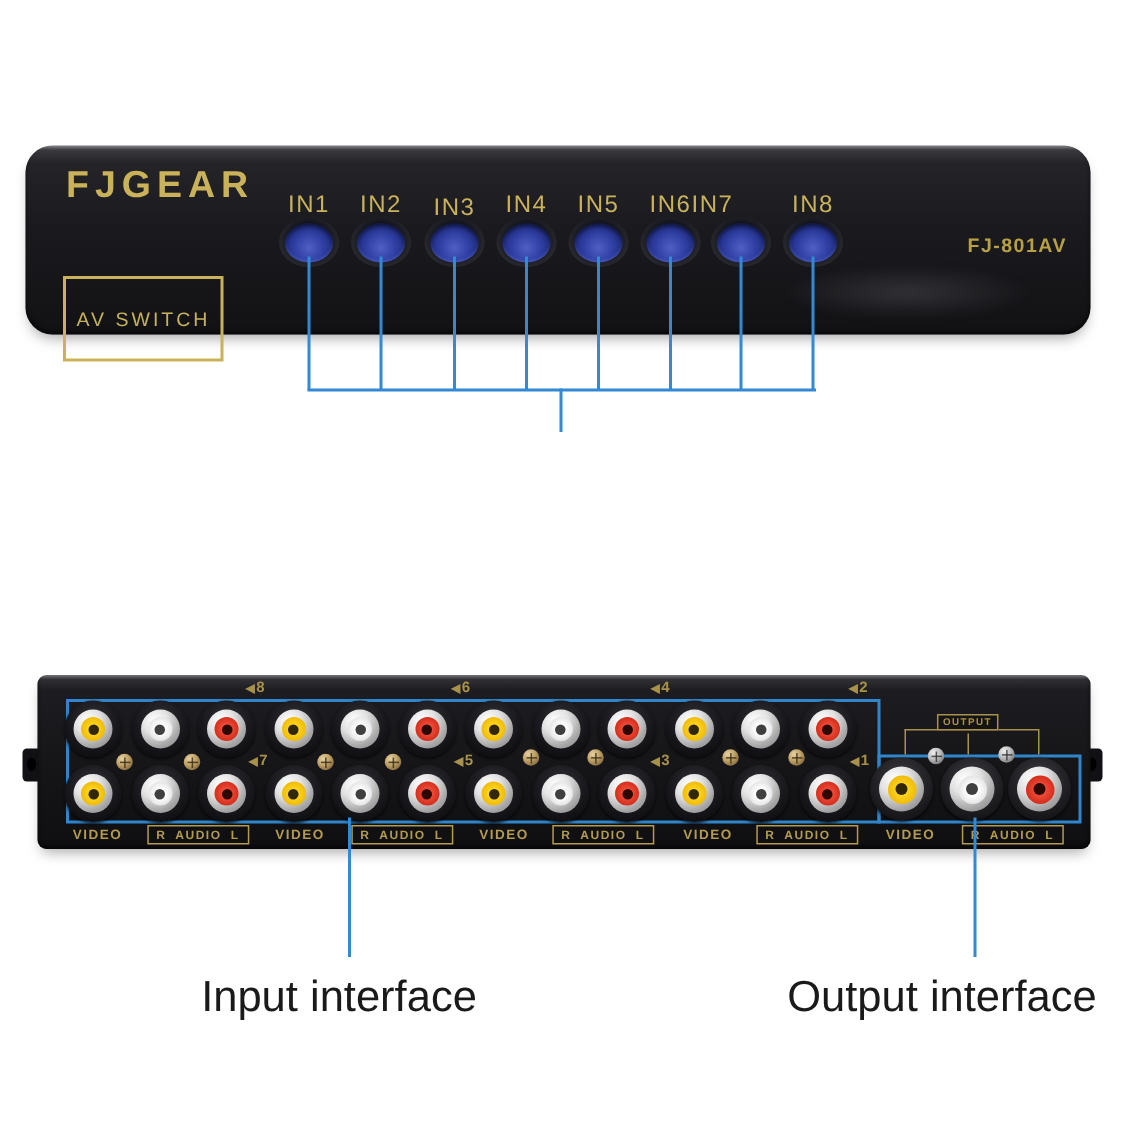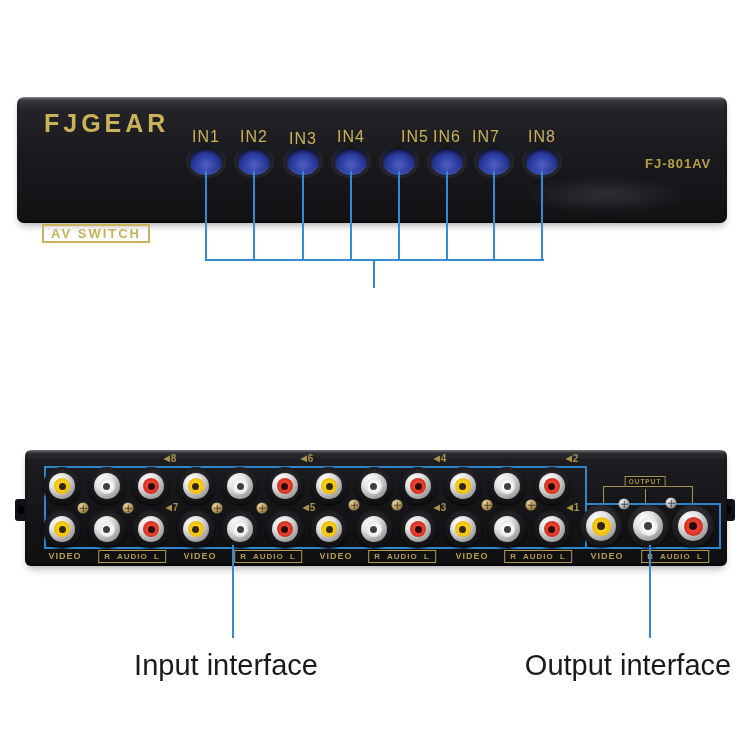--- a/index.html
+++ b/index.html
@@ -1,36 +1,36 @@
 <!DOCTYPE html>
 <html><head>
 <meta charset="utf-8">
 <style>
   html,body{margin:0;padding:0;width:750px;height:750px;background:#ffffff;overflow:hidden;
     font-family:"Liberation Sans", sans-serif;}
   .canvas{position:relative;width:750px;height:750px;background:#fff;}
 
   
-  .panel{position:absolute;border-radius:7px;
+  .panel{position:absolute;border-radius:18px;
     background:linear-gradient(180deg,#8a8a8e 0px,#3a3a3e 3px,#232328 12px,#1a1a1e 45%,#121215 100%);
     box-shadow:0 5px 9px -3px rgba(0,0,0,.35), inset 0 -2px 3px rgba(0,0,0,.6);}
   .front-panel{left:17px;top:97px;width:710px;height:126px;}
   .rear-panel{left:25px;top:450px;width:702px;height:116px;border-radius:6px;
     background:linear-gradient(180deg,#77777b 0px,#303034 3px,#1d1d21 10px,#151518 55%,#0f0f12 100%);}
 
   .glare{position:absolute;border-radius:50%;filter:blur(3px);
     background:radial-gradient(ellipse,rgba(150,150,160,.22),rgba(150,150,160,0) 70%);}
 
   .side-tab{position:absolute;width:13px;height:22px;background:#121216;border-radius:3px;}
   .tab-hole{position:absolute;left:3px;top:6px;width:6px;height:9px;border-radius:50%;background:#000;}
 
   
   .brand{position:absolute;left:27px;top:12px;font-size:25px;font-weight:bold;letter-spacing:4px;color:#c9b25a;}
   .badge{position:absolute;left:25px;top:87px;border:2px solid #c9b25a;color:#c9b25a;
-    font-size:13px;font-weight:bold;letter-spacing:2px;padding:0 7px;white-space:nowrap;margin-top:40px;}
+    font-size:13px;font-weight:normal;letter-spacing:2px;padding:19px 7px;white-space:nowrap;}
   .model{position:absolute;left:628px;top:59px;font-size:13px;font-weight:bold;letter-spacing:1px;color:#b8a145;}
   .in-label{position:absolute;transform:translateX(-50%);font-size:16px;font-weight:normal;
     letter-spacing:1px;color:#c9b25a;white-space:nowrap;}
   .btn-ring{position:absolute;transform:translateX(-50%);width:40px;height:33px;border-radius:50%;
     background:radial-gradient(ellipse at 50% 45%,#10101a 40%,#2b2b31 75%,#0a0a0e 100%);
     display:flex;align-items:center;justify-content:center;}
   .btn-cap{width:32px;height:26px;border-radius:50%;
     background:radial-gradient(ellipse at 50% 62%,#4f5fc4 0%,#2e3da0 45%,#1d2a7a 80%,#161f5e 100%);
     box-shadow:inset 0 2px 3px rgba(0,0,0,.55), inset 0 -1px 2px rgba(130,150,255,.35);}
 
@@ -113,29 +113,29 @@
         <div class="btn-cap"></div>
       </div>
       <div class="in-label" style="left: 286px; top: 33px;">IN3</div>
       <div class="btn-ring" style="left: 286px; top: 48px;">
         <div class="btn-cap"></div>
       </div>
       <div class="in-label" style="left: 334px; top: 31px;">IN4</div>
       <div class="btn-ring" style="left: 334px; top: 48px;">
         <div class="btn-cap"></div>
       </div>
-      <div class="in-label" style="left: 382px; top: 31px; margin-left: 16px;">IN5</div>
+      <div class="in-label" style="left: 382px; top: 31px;">IN5</div>
       <div class="btn-ring" style="left: 382px; top: 48px;">
         <div class="btn-cap"></div>
       </div>
       <div class="in-label" style="left: 430px; top: 31px;">IN6</div>
       <div class="btn-ring" style="left: 430px; top: 48px;">
         <div class="btn-cap"></div>
       </div>
-      <div class="in-label" style="left: 469px; top: 31px; text-align: right;">IN7</div>
+      <div class="in-label" style="left: 458px; top: 31px; text-align: right;">IN7</div>
       <div class="btn-ring" style="left: 477px; top: 48px;">
         <div class="btn-cap"></div>
       </div>
       <div class="in-label" style="left: 525px; top: 31px;">IN8</div>
       <div class="btn-ring" style="left: 525px; top: 48px;">
         <div class="btn-cap"></div>
       </div>
     </div>
 
   <div class="hline" style="left:205px;top:259px;width:339px;"></div>

